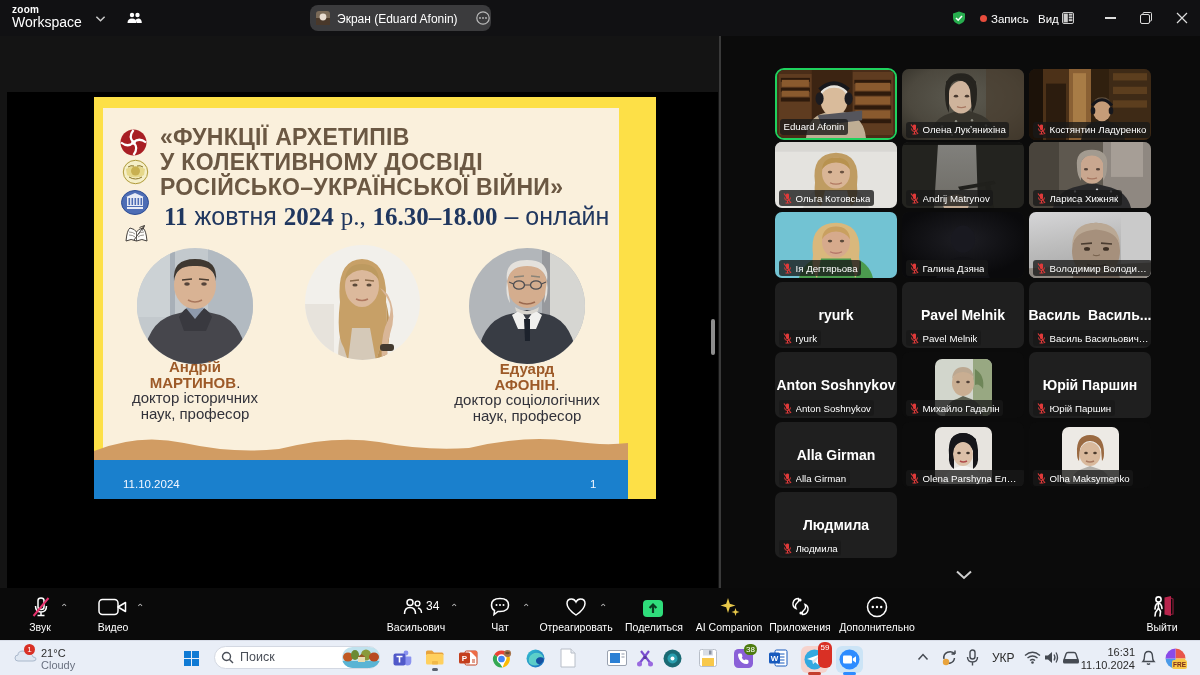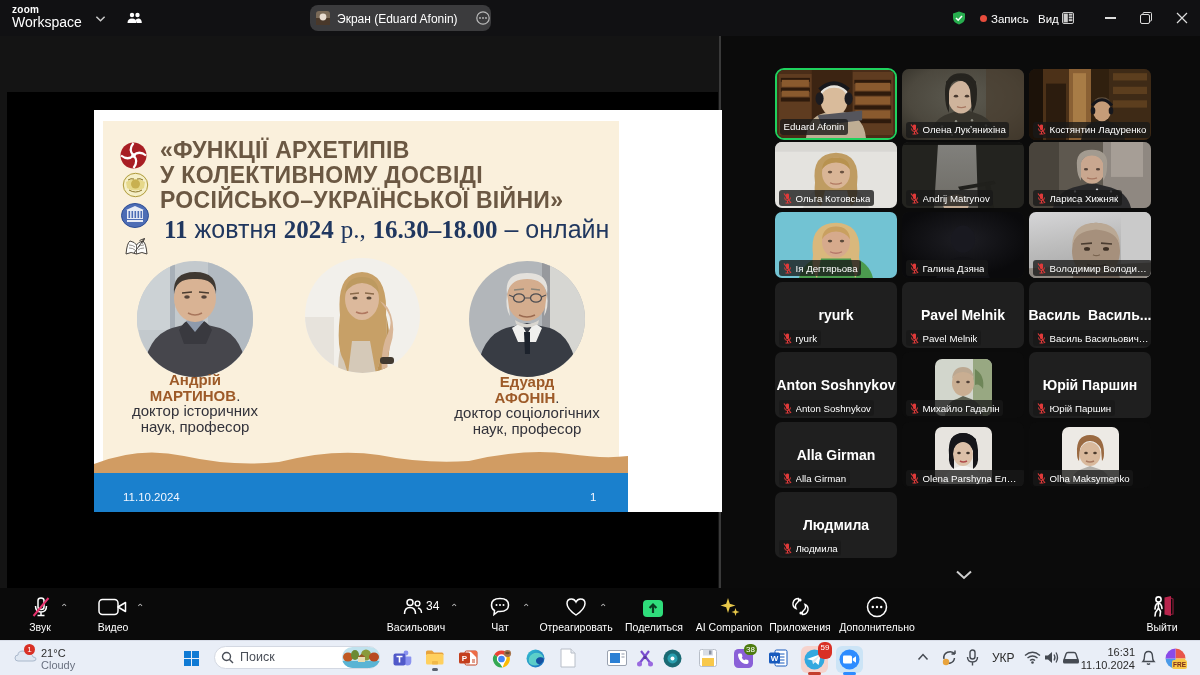--- a/index.html
+++ b/index.html
@@ -11,21 +11,21 @@
 #titlebar { position:absolute; left:0; top:0; width:1200px; height:36px; background:#111113; }
 .tb-txt { position:absolute; color:#fff; }
 
 
 #leftarea { position:absolute; left:0; top:36px; width:719px; height:552px; background:#141414; }
 #screenblack { position:absolute; left:7px; top:56px; width:711px; height:496px; background:#000; }
 #divider { position:absolute; left:719px; top:36px; width:2px; height:552px; background:#3a3a3a; }
 #rightarea { position:absolute; left:721px; top:36px; width:479px; height:552px; background:#0b0b0b; }
 
 
-#slide { position:absolute; left:94px; top:110px; width:628px; height:402px; background:#ffffff; }
+#slide { position:absolute; left:94px; top:97px; width:562px; height:402px; background:#fde047; }
 #cream { position:absolute; left:9px; top:11px; width:516px; height:352px; background:#faf0dc; }
 .sl-title { position:absolute; left:66px; top:28px; font-weight:bold; font-size:23px; line-height:25px; color:#6b5843; letter-spacing:0.3px; }
 .sl-date { position:absolute; left:70px; top:105px; font-size:25px; color:#20375f; }
 .sl-name { position:absolute; width:180px; text-align:center; font-size:15px; line-height:15.5px; color:#32323a; }
 .sl-brown { color:#9d5a28; font-weight:bold; }
 #footerband { position:absolute; left:0; top:363px; width:534px; height:39px; background:#1a80cd; color:#f2f6ff; font-size:11.5px; }
 
 
 .tile { position:absolute; width:122px; height:66px; border-radius:7px; overflow:hidden; background:#1f1f1f; }
 .tile svg { position:absolute; left:0; top:0; width:100%; height:100%; }
@@ -832,21 +832,21 @@
         </g>
         <rect x="0" y="3.5" width="11" height="11" rx="1.5" fill="#185abd"></rect>
         <text x="5.5" y="12" font-size="8" fill="#fff" text-anchor="middle" font-weight="bold">W</text>
       </svg>
     <svg class="abs" style="left:801px;top:5px;" width="27" height="27" viewBox="0 0 27 27">
         <rect width="27" height="27" rx="6" fill="#f6d3cd"></rect>
         <circle cx="13.5" cy="13.5" r="10" fill="#34a9e0"></circle>
         <path d="M6 13 L20 8 L17.5 19 L14 16 L12 18 L11.5 14.5Z" fill="#fff"></path>
         <path d="M20 8 L11.5 14.5 L12 18 L14 16Z" fill="#d8e8f2"></path>
       </svg>
-    <div class="abs" style="left:818px;top:1px;min-width:14px;height:17px;border-radius:6px;background:#d93025;color:#fff;font-size:8px;text-align:center;line-height:11px;padding:0 1px;">59</div>
+    <div class="abs" style="left:818px;top:1px;min-width:14px;height:26px;border-radius:6px;background:#d93025;color:#fff;font-size:8px;text-align:center;line-height:11px;padding:0 1px;">59</div>
     <div class="abs" style="left:808px;top:31px;width:13px;height:2.5px;border-radius:2px;background:#c43e2e;"></div>
     <svg class="abs" style="left:836px;top:5px;" width="27" height="27" viewBox="0 0 27 27">
         <rect width="27" height="27" rx="6" fill="#cce4f6"></rect>
         <circle cx="13.5" cy="13.5" r="10" fill="#2d8cff"></circle>
         <path d="M7 10.5 Q7 9.5 8 9.5 L14.5 9.5 Q16 9.5 16 11 L16 16.5 Q16 17.5 15 17.5 L8.5 17.5 Q7 17.5 7 16Z" fill="#fff"></path>
         <path d="M16.8 12.5 L20 10.2 L20 16.8 L16.8 14.5Z" fill="#fff"></path>
       </svg>
     <div class="abs" style="left:843px;top:31px;width:13px;height:2.5px;border-radius:2px;background:#2d8cff;"></div>
     <svg class="abs" style="left:917px;top:12px;" width="12" height="8" viewBox="0 0 12 8">
         <path d="M1.5 6.5 L6 1.5 L10.5 6.5" stroke="#454a52" stroke-width="1.5" fill="none"></path>

